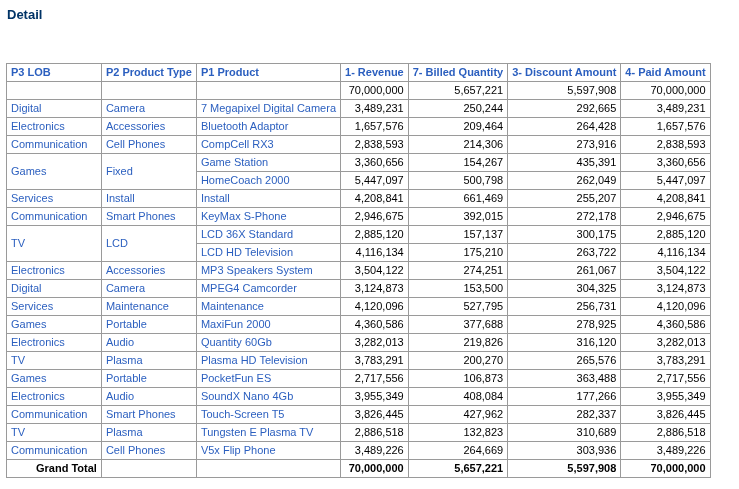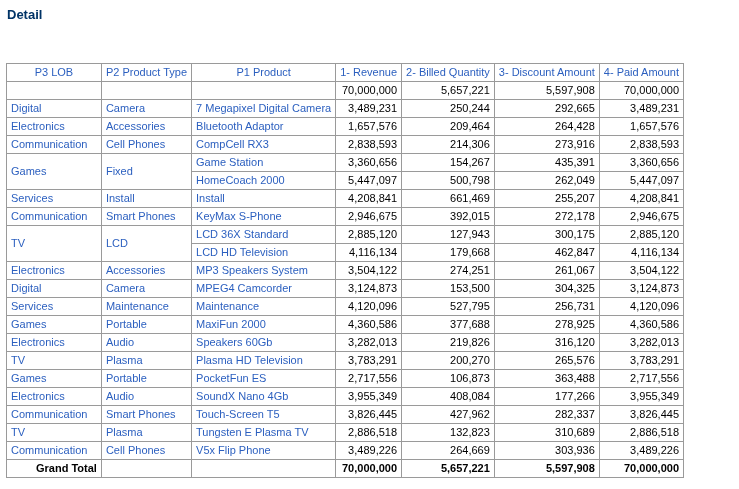--- a/index.html
+++ b/index.html
@@ -42,22 +42,22 @@
     line-height: 17px;
     padding: 0 4px;
     font-size: 11px;
     overflow: hidden;
     white-space: nowrap;
     background: #ffffff;
     vertical-align: middle;
   }
   .detail-table th {
     color: var(--link-blue);
-    font-weight: normal;
-    text-align: center;
+    font-weight: bold;
+    text-align: left;
   }
   .detail-table td.dim {
     color: var(--link-blue);
     text-align: left;
   }
   .detail-table td.num {
     color: var(--text-black);
     text-align: right;
   }
   .detail-table tr.grand-total td {
@@ -83,21 +83,21 @@
       <col style="width: 87px;">
       <col style="width: 101px;">
       <col style="width: 84px;">
     </colgroup>
   <thead>
       <tr>
         <th>P3 LOB</th>
         <th>P2 Product Type</th>
         <th>P1 Product</th>
         <th>1- Revenue</th>
-        <th>2- Billed Quantity</th>
+        <th>7- Billed Quantity</th>
         <th>3- Discount Amount</th>
         <th>4- Paid Amount</th>
       </tr>
     </thead>
   <tbody>
       <tr>
         <td class="dim"></td>
         <td class="dim"></td>
         <td class="dim"></td>
         <td class="num">70,000,000</td>
@@ -164,29 +164,29 @@
         <td class="num">2,946,675</td>
         <td class="num">392,015</td>
         <td class="num">272,178</td>
         <td class="num">2,946,675</td>
       </tr>
       <tr>
         <td rowspan="2" class="dim">TV</td>
         <td rowspan="2" class="dim">LCD</td>
         <td class="dim">LCD 36X Standard</td>
         <td class="num">2,885,120</td>
-        <td class="num">127,943</td>
+        <td class="num">157,137</td>
         <td class="num">300,175</td>
         <td class="num">2,885,120</td>
       </tr>
       <tr>
         <td class="dim">LCD HD Television</td>
         <td class="num">4,116,134</td>
-        <td class="num">179,668</td>
-        <td class="num">462,847</td>
+        <td class="num">175,210</td>
+        <td class="num">263,722</td>
         <td class="num">4,116,134</td>
       </tr>
       <tr>
         <td class="dim">Electronics</td>
         <td class="dim">Accessories</td>
         <td class="dim">MP3 Speakers System</td>
         <td class="num">3,504,122</td>
         <td class="num">274,251</td>
         <td class="num">261,067</td>
         <td class="num">3,504,122</td>
@@ -214,21 +214,21 @@
         <td class="dim">Portable</td>
         <td class="dim">MaxiFun 2000</td>
         <td class="num">4,360,586</td>
         <td class="num">377,688</td>
         <td class="num">278,925</td>
         <td class="num">4,360,586</td>
       </tr>
       <tr>
         <td class="dim">Electronics</td>
         <td class="dim">Audio</td>
-        <td class="dim">Speakers 60Gb</td>
+        <td class="dim">Quantity 60Gb</td>
         <td class="num">3,282,013</td>
         <td class="num">219,826</td>
         <td class="num">316,120</td>
         <td class="num">3,282,013</td>
       </tr>
       <tr>
         <td class="dim">TV</td>
         <td class="dim">Plasma</td>
         <td class="dim">Plasma HD Television</td>
         <td class="num">3,783,291</td>

